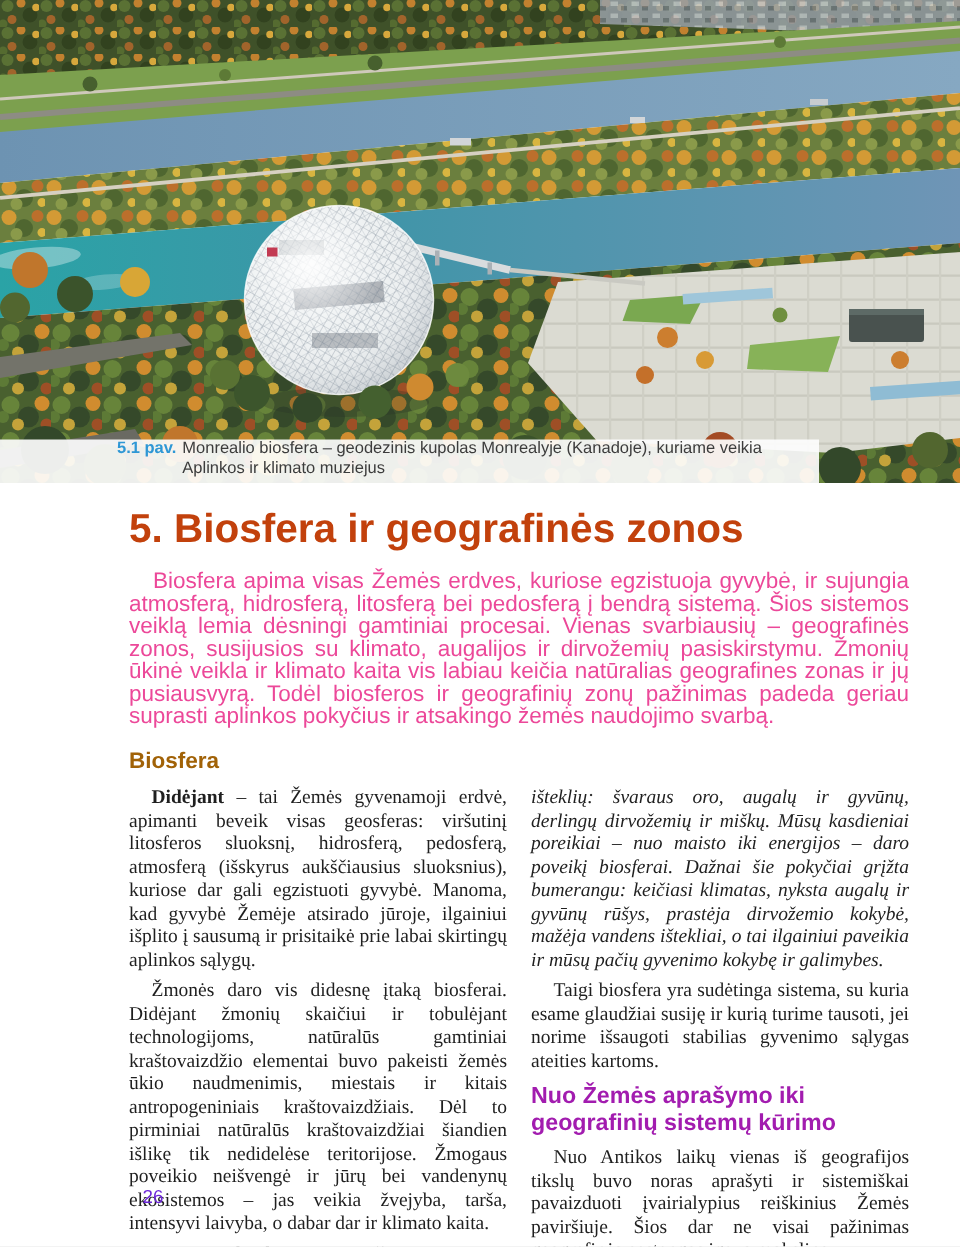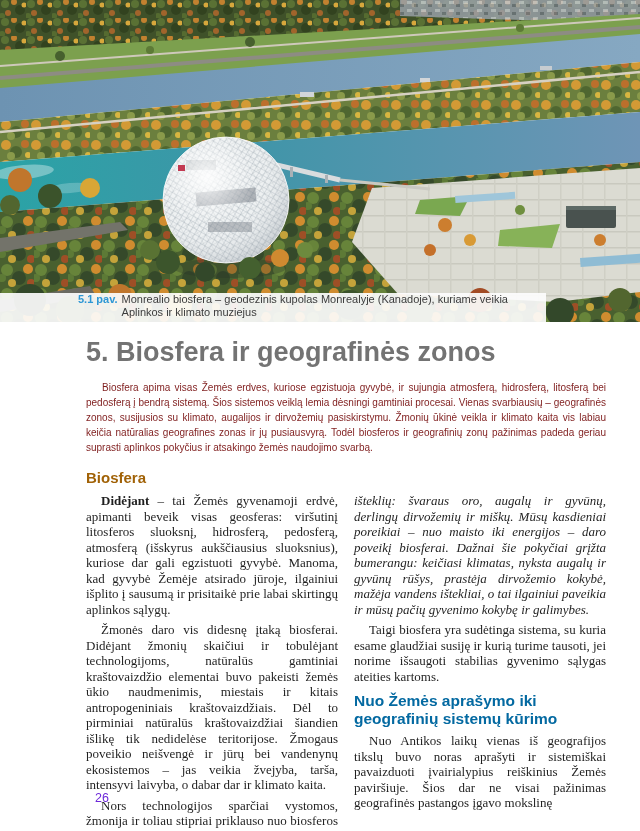--- a/index.html
+++ b/index.html
@@ -26,28 +26,28 @@
     font-size:11px;line-height:13px;color:#3c3c3c;
   }
   .caption-label{font-weight:bold;color:#2e97d5;margin-right:4px;white-space:nowrap;}
   
   .content{
     position:absolute;left:86px;top:322px;width:520px;
   }
   h1.chapter{
     margin:15px 0 0 0;
     font-size:27px;line-height:30px;
-    font-weight:bold;color:#737373;
+    font-weight:bold;color:#c2410c;
     letter-spacing:0;
   }
   p.intro{
     margin:13px 0 14px 0;
-    font-size:10px;line-height:15px;
+    font-size:15px;line-height:15px;
     text-align:justify;text-indent:16px;
-    color:#7f1d1d;
+    color:#ec4899;
   }
   h2.sec{
     margin:14px 0 0 0;
     font-size:15px;line-height:17px;
     font-weight:bold;color:#a16207;
   }
   .cols{
     display:flex;gap:16px;
     margin-top:7px;
     font-family:"Liberation Serif", serif;
@@ -59,21 +59,21 @@
     text-align:justify;text-indent:15px;
     hyphens:auto;-webkit-hyphens:auto;
   }
   .col p.noindent{text-indent:0;font-style:italic;}
   .col p:last-child{margin-bottom:0;}
   .bold-lead{font-weight:bold;}
   h3.subsec{
     margin:8px 0 6px 0;
     font-family:"Liberation Sans", sans-serif;
     font-size:15.5px;line-height:17.5px;
-    font-weight:bold;color:#0369a1;
+    font-weight:bold;color:#a21caf;
   }
   .page-number{
     position:absolute;left:95px;bottom:26px;
     font-size:12.5px;color:#6d28d9;
   }
 </style>
 </head>
 <body>
 
 <div class="page">

